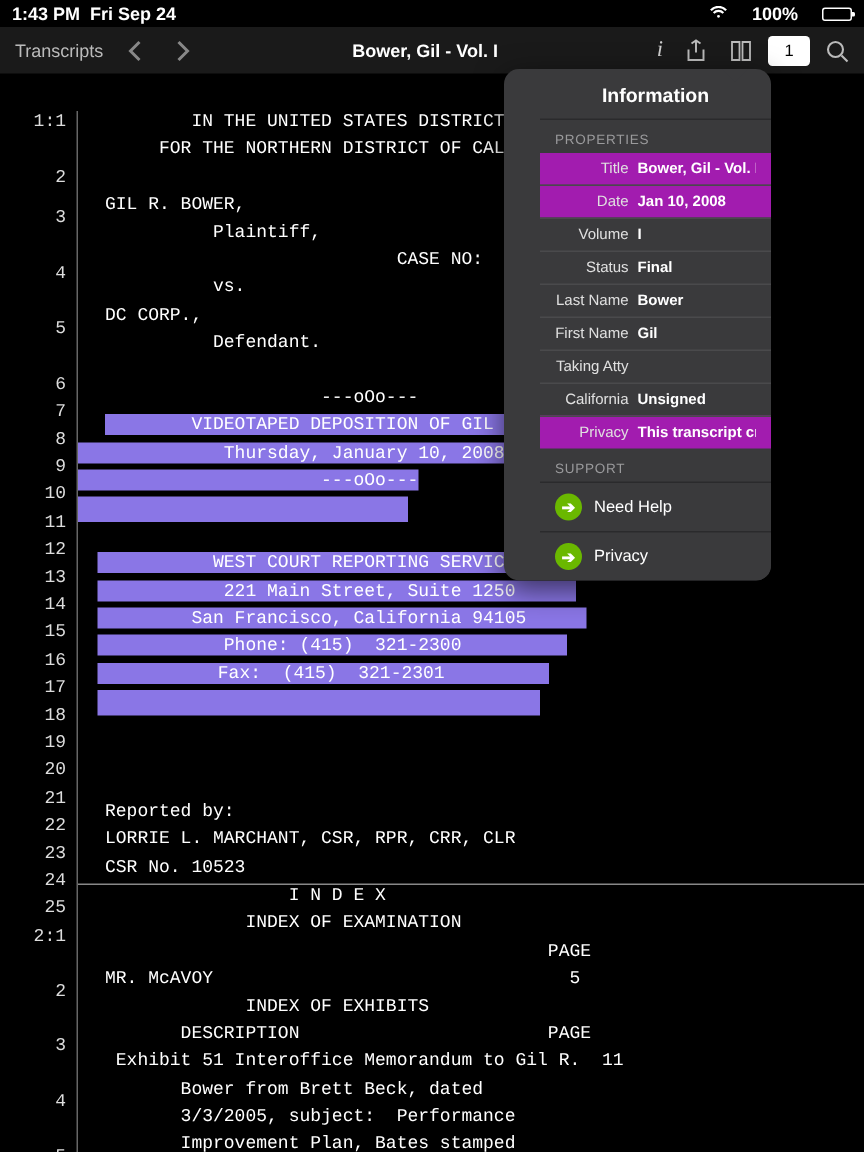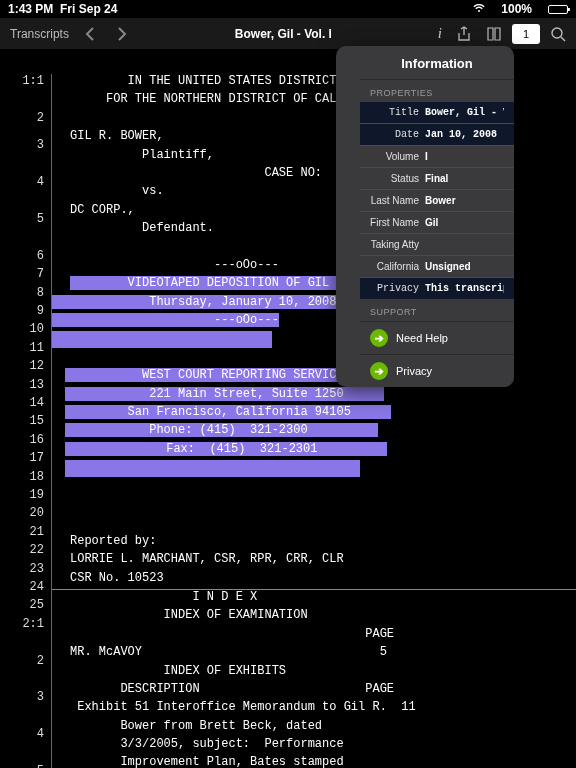--- a/index.html
+++ b/index.html
@@ -94,21 +94,21 @@
     padding: 8px 10px 4px;
     text-transform: uppercase;
   }
   .prop-row {
     display: flex; align-items: center;
     padding: 5px 10px;
     font-size: 10px;
     border-top: 1px solid #4a4a4c;
   }
   .prop-row:first-of-type { border-top: none; }
-  .prop-row.alt { background: #0f172a; font-family: Liberation Mono, monospace; }
+  .prop-row.alt { background: #a21caf; }
   .prop-label { width: 55px; text-align: right; color: #e0e0e0; padding-right: 6px; }
   .prop-value { font-weight: 600; color: #fff; flex:1; white-space:nowrap; overflow:hidden; }
   .support-row {
     display: flex; align-items: center;
     padding: 7px 10px;
     font-size: 11px;
     gap: 8px;
     border-top: 1px solid #2a2a2c;
     background: #3a3a3c;
   }
@@ -223,21 +223,21 @@
     <div class="line">                    ---oOo---</div>
     <div class="line"><span class="hl" style="padding-right:40px">        VIDEOTAPED DEPOSITION OF GIL R. BOWER</span></div>
     <div class="line"><span class="hl" style="margin-left:-18px;padding-left:18px;padding-right:70px">           Thursday, January 10, 2008</span></div>
     <div class="line"><span class="hl" style="margin-left:-18px;padding-left:18px;padding-right:0">                    ---oOo---</span></div>
     <div class="line"><span class="hl" style="margin-left:-18px;display:inline-block;width:220px;height:17px"></span></div>
     <div class="line"></div>
     <div class="line"><span class="hl" style="margin-left:-5px;padding-left:5px;padding-right:40px">          WEST COURT REPORTING SERVICES</span></div>
     <div class="line"><span class="hl" style="margin-left:-5px;padding-left:5px;padding-right:40px">           221 Main Street, Suite 1250</span></div>
     <div class="line"><span class="hl" style="margin-left:-5px;padding-left:5px;padding-right:40px">        San Francisco, California 94105</span></div>
     <div class="line"><span class="hl" style="margin-left:-5px;padding-left:5px;padding-right:70px">           Phone: (415)  321-2300</span></div>
-    <div class="line"><span class="hl" style="margin-left:-5px;padding-left:22px;padding-right:70px">           Fax:  (415)  321-2301</span></div>
+    <div class="line"><span class="hl" style="margin-left:-5px;padding-left:1px;padding-right:70px">           Fax:  (415)  321-2301</span></div>
     <div class="line"><span class="hl" style="margin-left:-5px;display:inline-block;width:295px;height:17px"></span></div>
     <div class="line"></div>
     <div class="line"></div>
     <div class="line"></div>
     <div class="line">Reported by:</div>
     <div class="line">LORRIE L. MARCHANT, CSR, RPR, CRR, CLR</div>
     <div class="line">CSR No. 10523</div>
     <div class="section-div"></div>
     <div class="line">                 I N D E X</div>
     <div class="line">             INDEX OF EXAMINATION</div>

